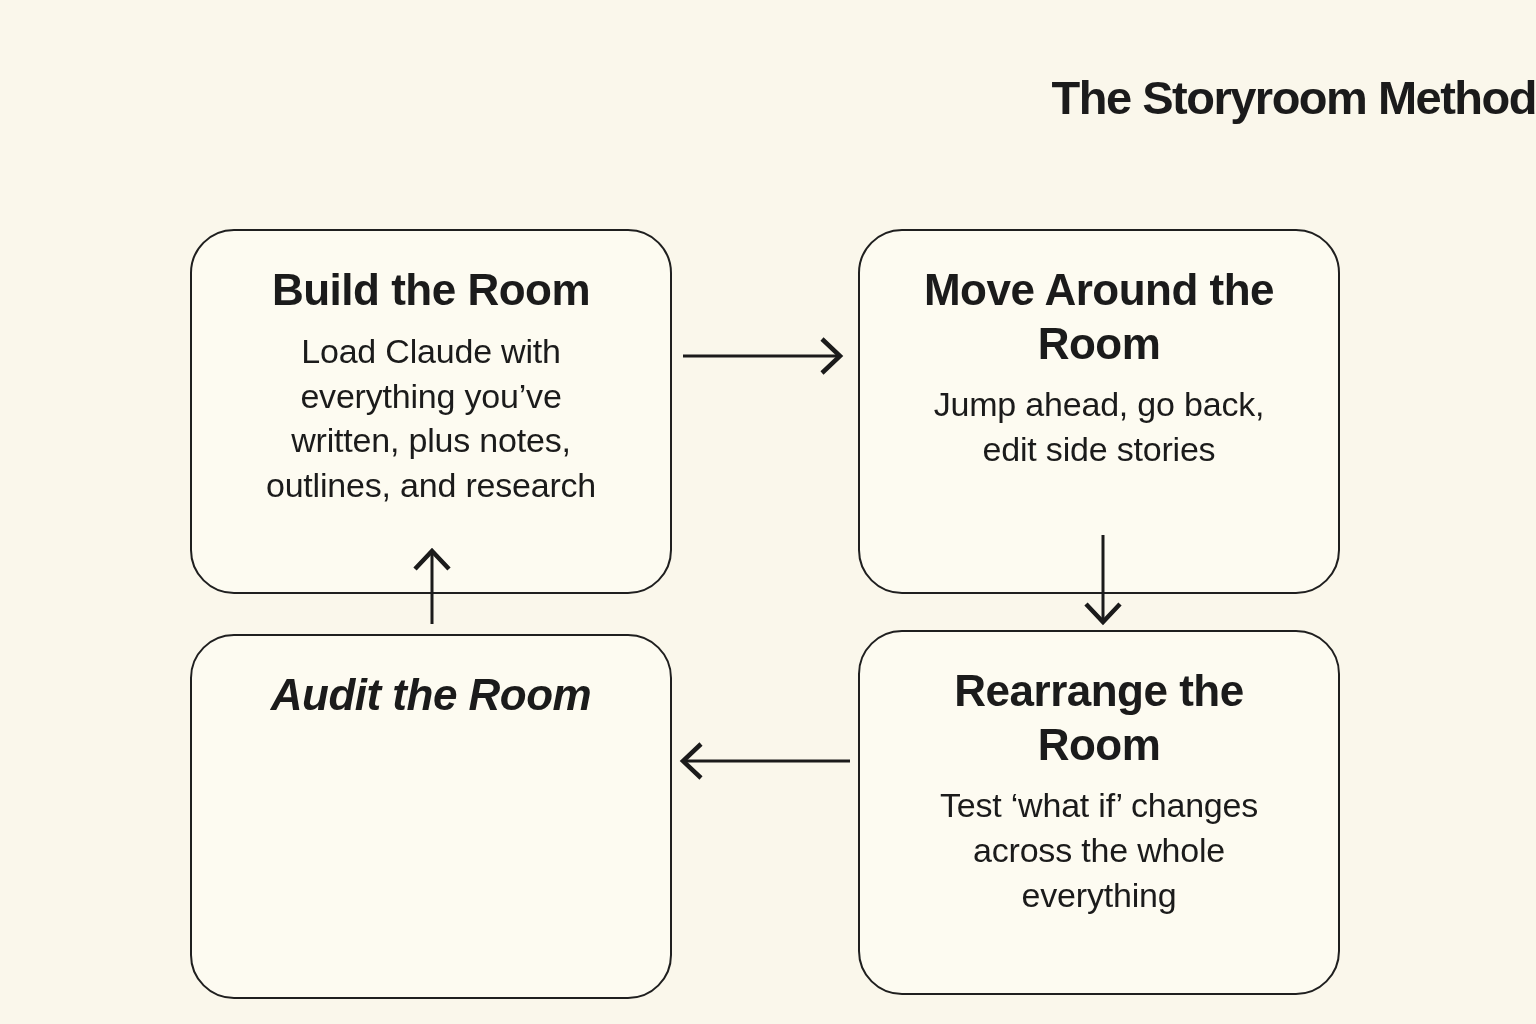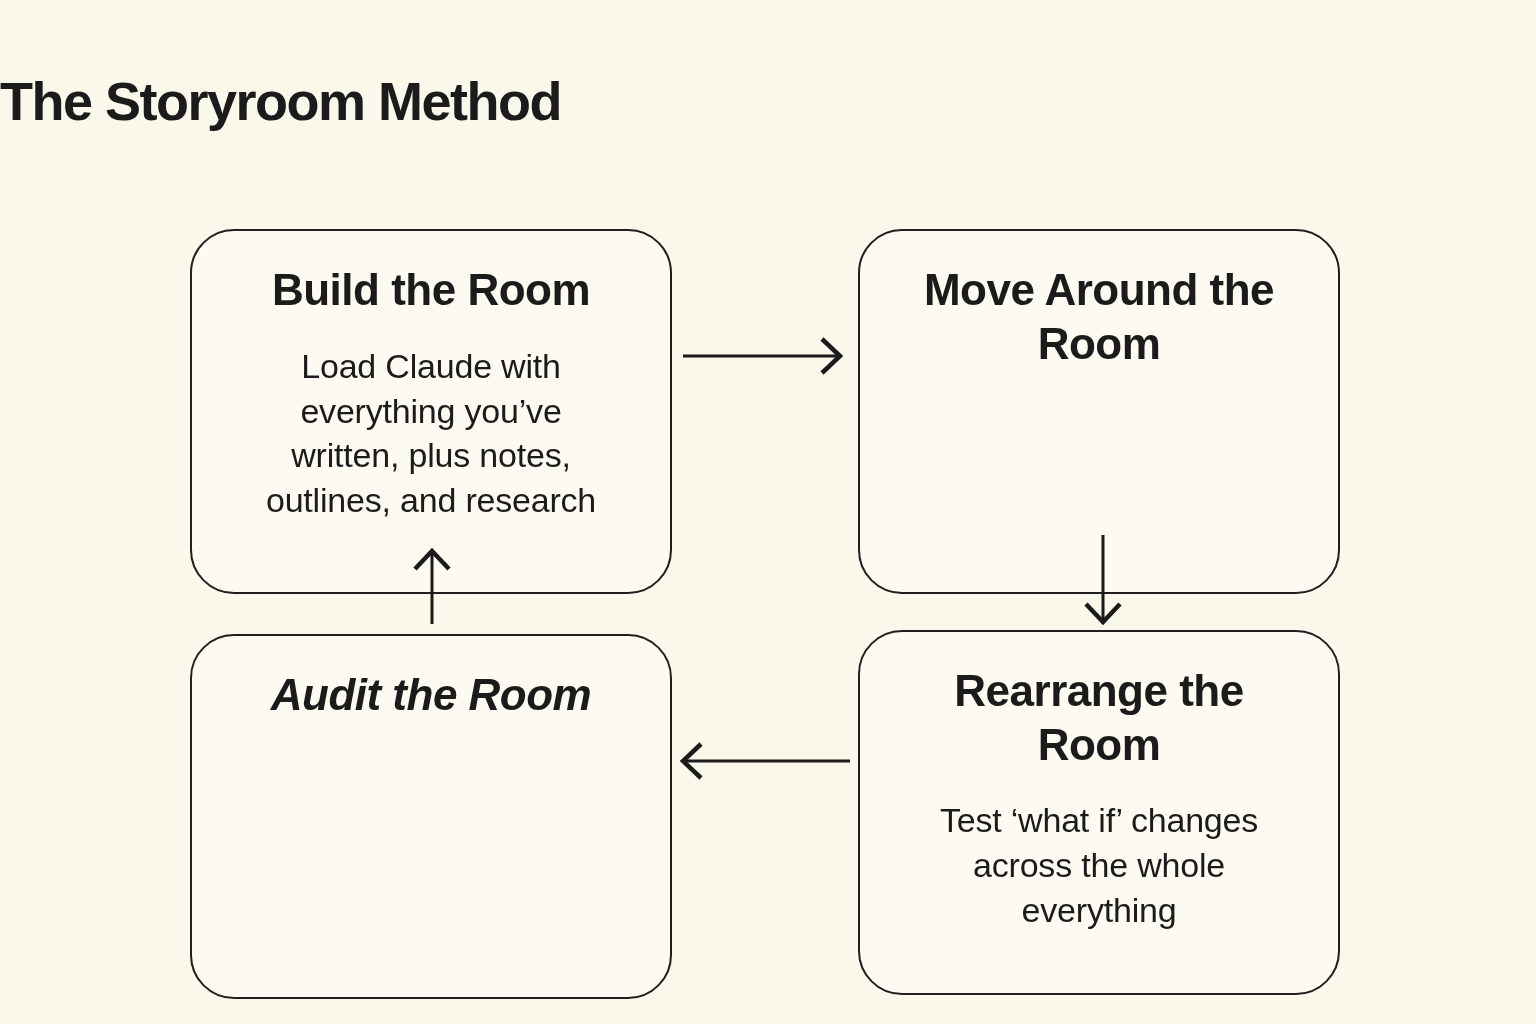--- a/index.html
+++ b/index.html
@@ -14,22 +14,22 @@
     width: 1536px;
     height: 1024px;
     background: #FAF7EB;
     overflow: hidden;
   }
   .diagram-title {
     position: absolute;
     top: 74px;
     left: 0;
     width: 1536px;
-    text-align: left;
-    font-size: 54px;
+    text-align: right;
+    font-size: 47px;
     font-weight: 700;
     letter-spacing: -1.5px;
     line-height: 1;
     color: #1B1B1B;
   }
   .node {
     position: absolute;
     width: 482px;
     height: 365px;
     box-sizing: border-box;
@@ -54,21 +54,21 @@
     letter-spacing: -0.5px;
     margin: 0 0 12px 0;
   }
   .node-body {
     font-size: 34px;
     font-weight: 400;
     line-height: 1.32;
     text-align: center;
     white-space: pre-line;
     letter-spacing: -0.2px;
-    margin: 15px;
+    margin: 0;
   }
   .arrow-layer {
     position: absolute;
     left: 0;
     top: 0;
     width: 1536px;
     height: 1024px;
     pointer-events: none;
   }
 </style>
@@ -83,20 +83,22 @@
     <div class="node-title">Build the Room</div>
     <div class="node-body">Load Claude with
 everything you’ve
 written, plus notes,
 outlines, and research</div>
   </div>
 
   <div class="node node-move">
     <div class="node-title">Move Around the
 Room</div>
+    <div class="node-body">Jump ahead, go back,
+edit side stories</div>
   </div>
 
   <div class="node node-audit">
     <div class="node-title">Audit the Room</div>
   </div>
 
   <div class="node node-rearrange">
     <div class="node-title">Rearrange the
 Room</div>
     <div class="node-body">Test ‘what if’ changes

